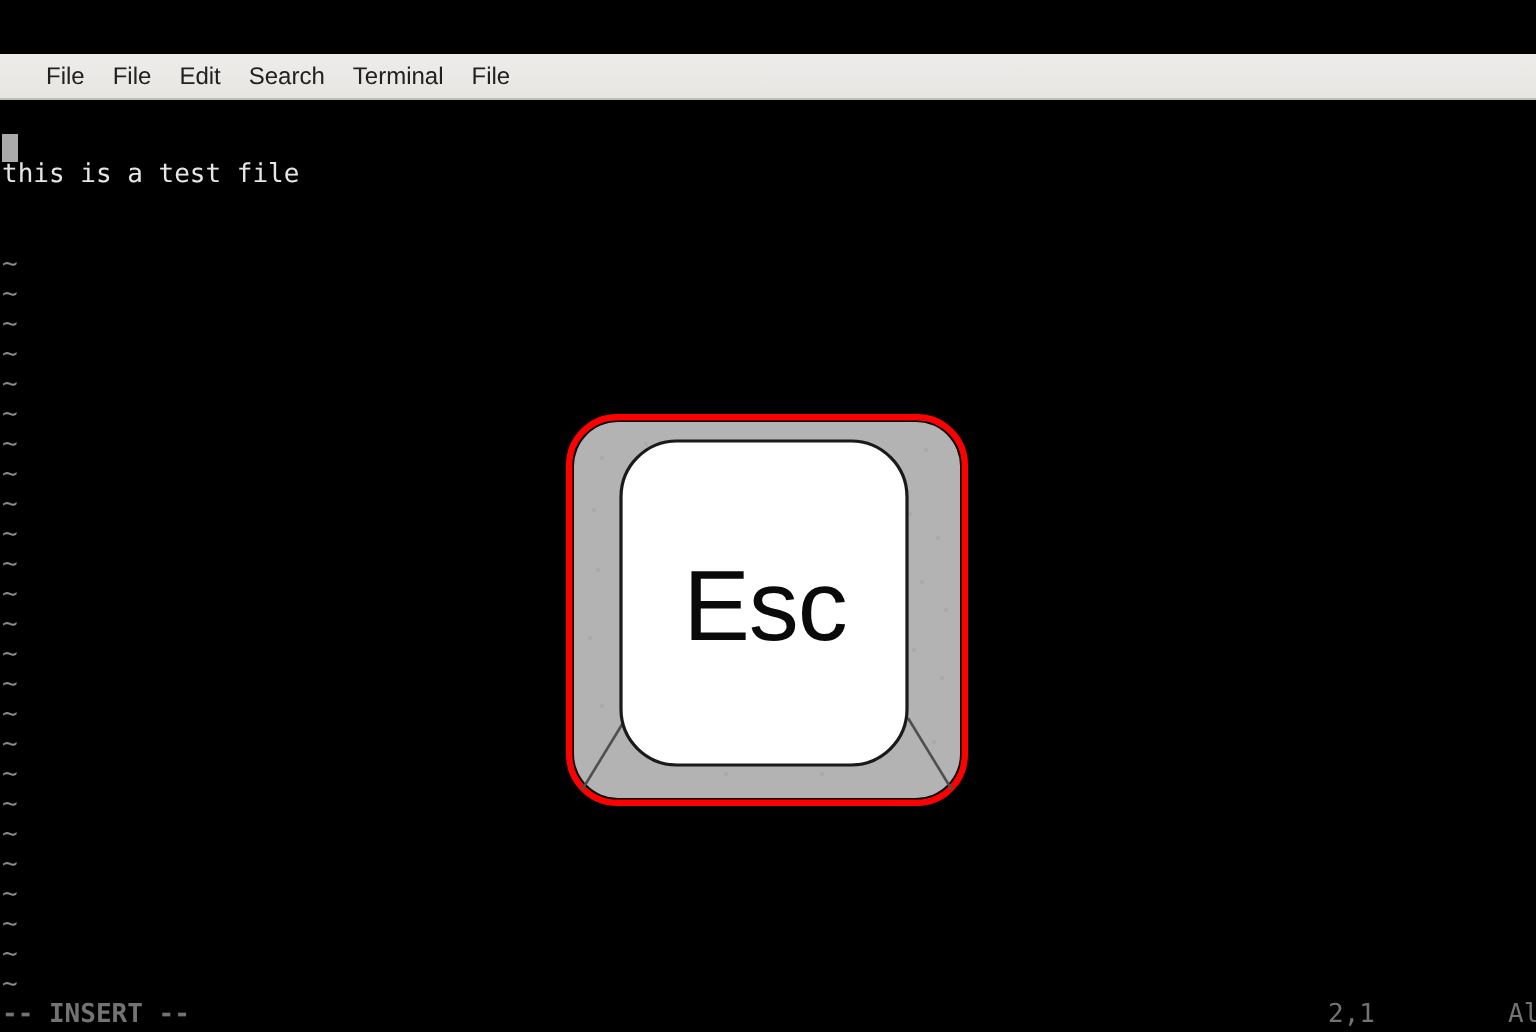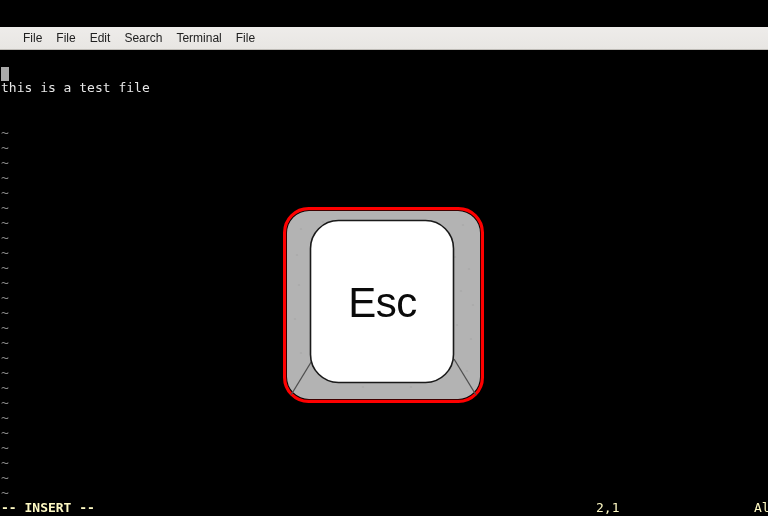--- a/index.html
+++ b/index.html
@@ -88,43 +88,43 @@
   }
 
   
   .statusline {
     position:absolute; left:0; bottom:0;
     width:768px; height:16px;
     background:#000;
     font-family:"DejaVu Sans Mono", monospace;
     font-size:13px;
     line-height:16px;
-    color:#fef9c3;
+    color:#737373;
   }
   .status-mode {
     position:absolute; left:1px; top:0;
     font-weight:bold;
     letter-spacing:0px;
   }
-  .status-pos { position:absolute; left:596px; top:0; }
+  .status-pos { position:absolute; left:664px; top:0; }
   .status-scroll { position:absolute; left:754px; top:0; }
 
   
   .esckey {
     position:absolute;
     left:283px; top:157px;
     width:201px; height:196px;
   }
   .esckey svg { display:block; }
   .esc-label {
     position:absolute;
     left:0; top:0; width:199px; height:196px;
     display:flex; align-items:center; justify-content:center;
     font-family:"Liberation Sans", sans-serif;
-    font-size:42px;
+    font-size:50px;
     color:#0a0a0a;
     letter-spacing:-0.5px;
     pointer-events:none;
     padding-bottom:4px;
   }
 </style>
 </head>
 <body>
 
 <div id="app">

